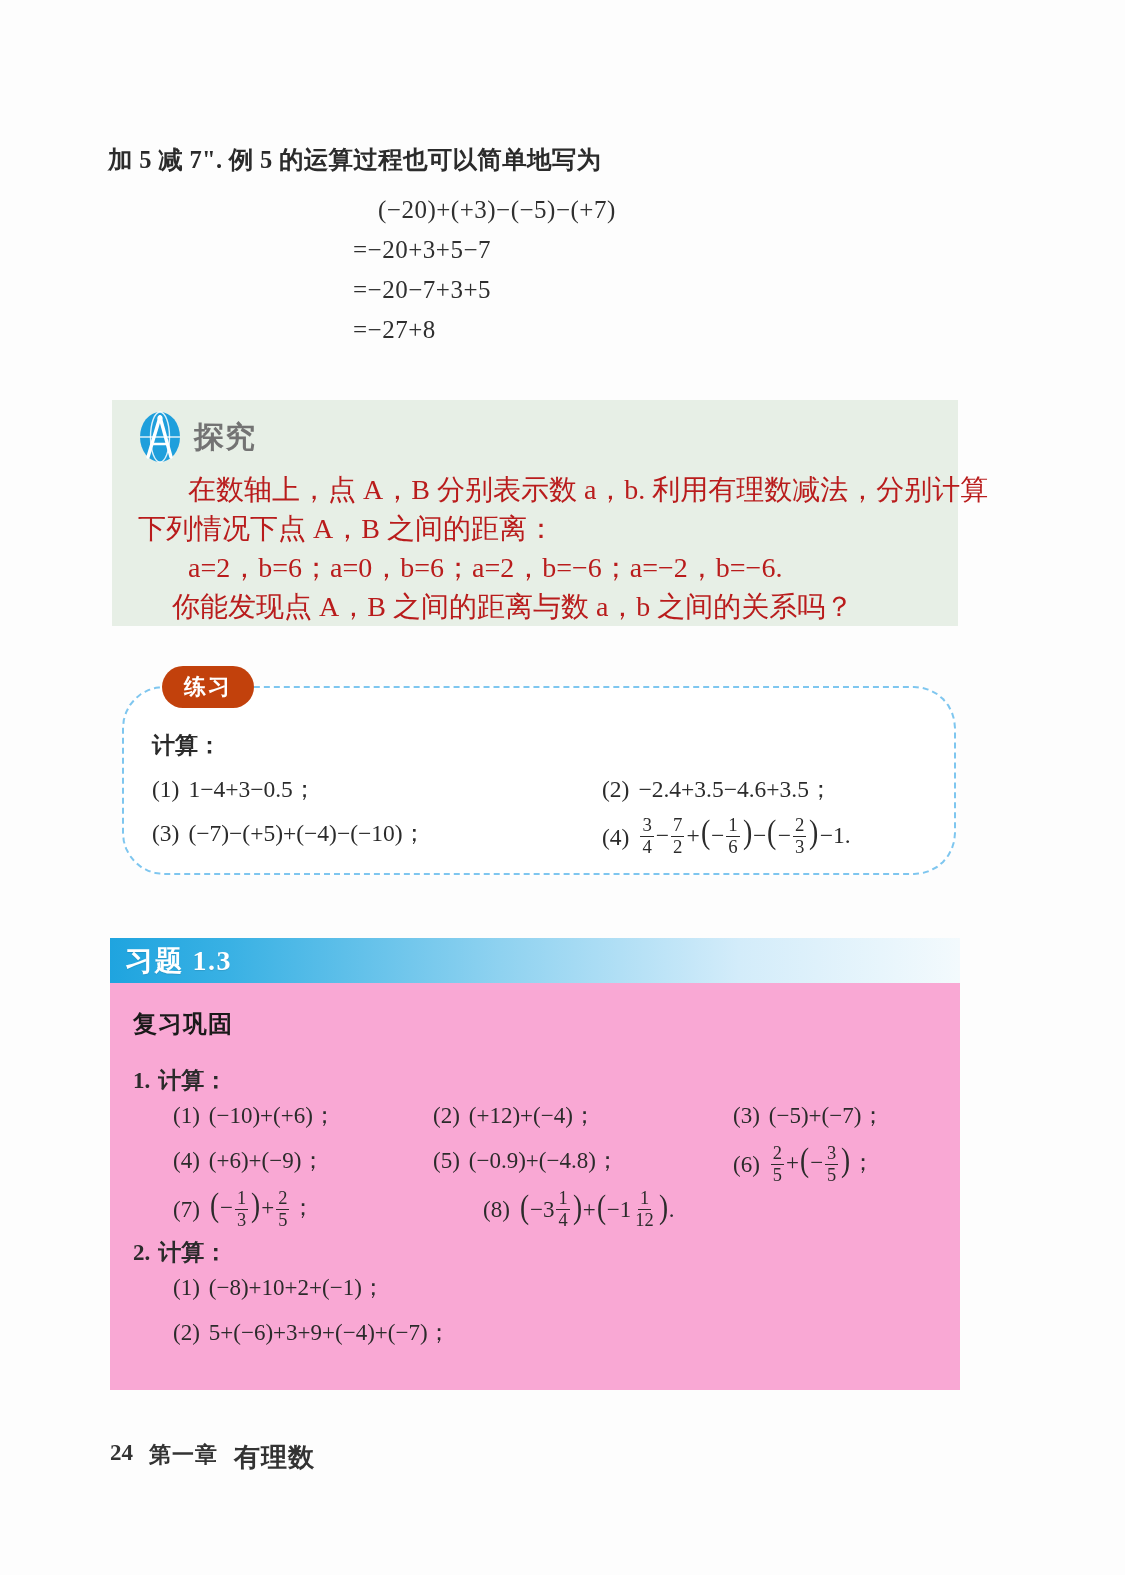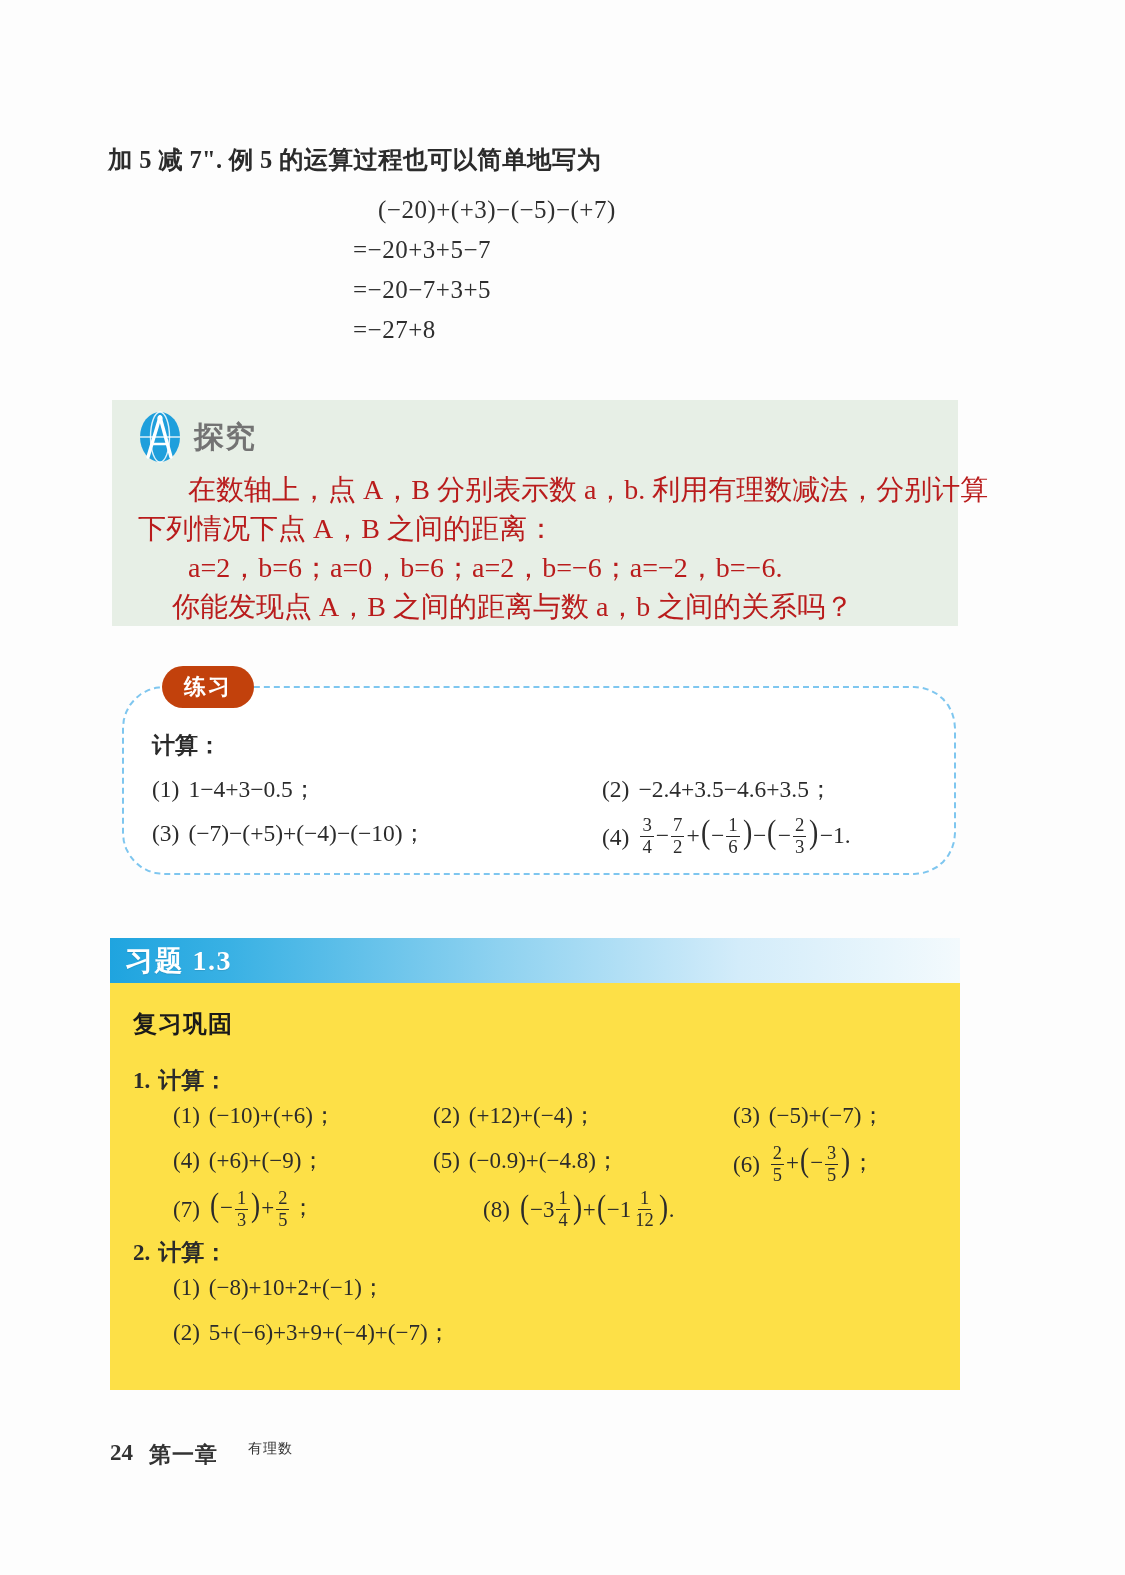--- a/index.html
+++ b/index.html
@@ -171,21 +171,21 @@
     text-shadow: 0 1px 1px rgba(0,0,0,.10);
   }
 
   
   #exercise-panel {
     position: absolute;
     left: 110px;
     top: 983px;
     width: 850px;
     height: 407px;
-    background: #fde047;
+    background: #f9a8d4;
   }
   #exercise-subtitle {
     position: absolute;
     left: 23px;
     top: 25px;
     font-size: 24px;
     font-weight: 700;
     color: #1a1a1a;
     letter-spacing: 1px;
   }
@@ -262,25 +262,24 @@
     font-weight: 700;
     color: #333333;
   }
   #footer-chapter {
     font-size: 22px;
     font-weight: 700;
     color: #333333;
     letter-spacing: 1px;
   }
   #footer-section {
-    font-size: 14px;
-    font-weight: 400;
+    font-size: 26px;
+    font-weight: 700;
     color: #333333;
     letter-spacing: 1px;
-    margin-left: 14px;
   }
 </style>
 </head>
 <body>
 
 <div class="page">
 
   <div id="intro-block">
     <div id="intro-line" class="cn">加 5 减 7". 例 5 的运算过程也可以简单地写为</div>
 

